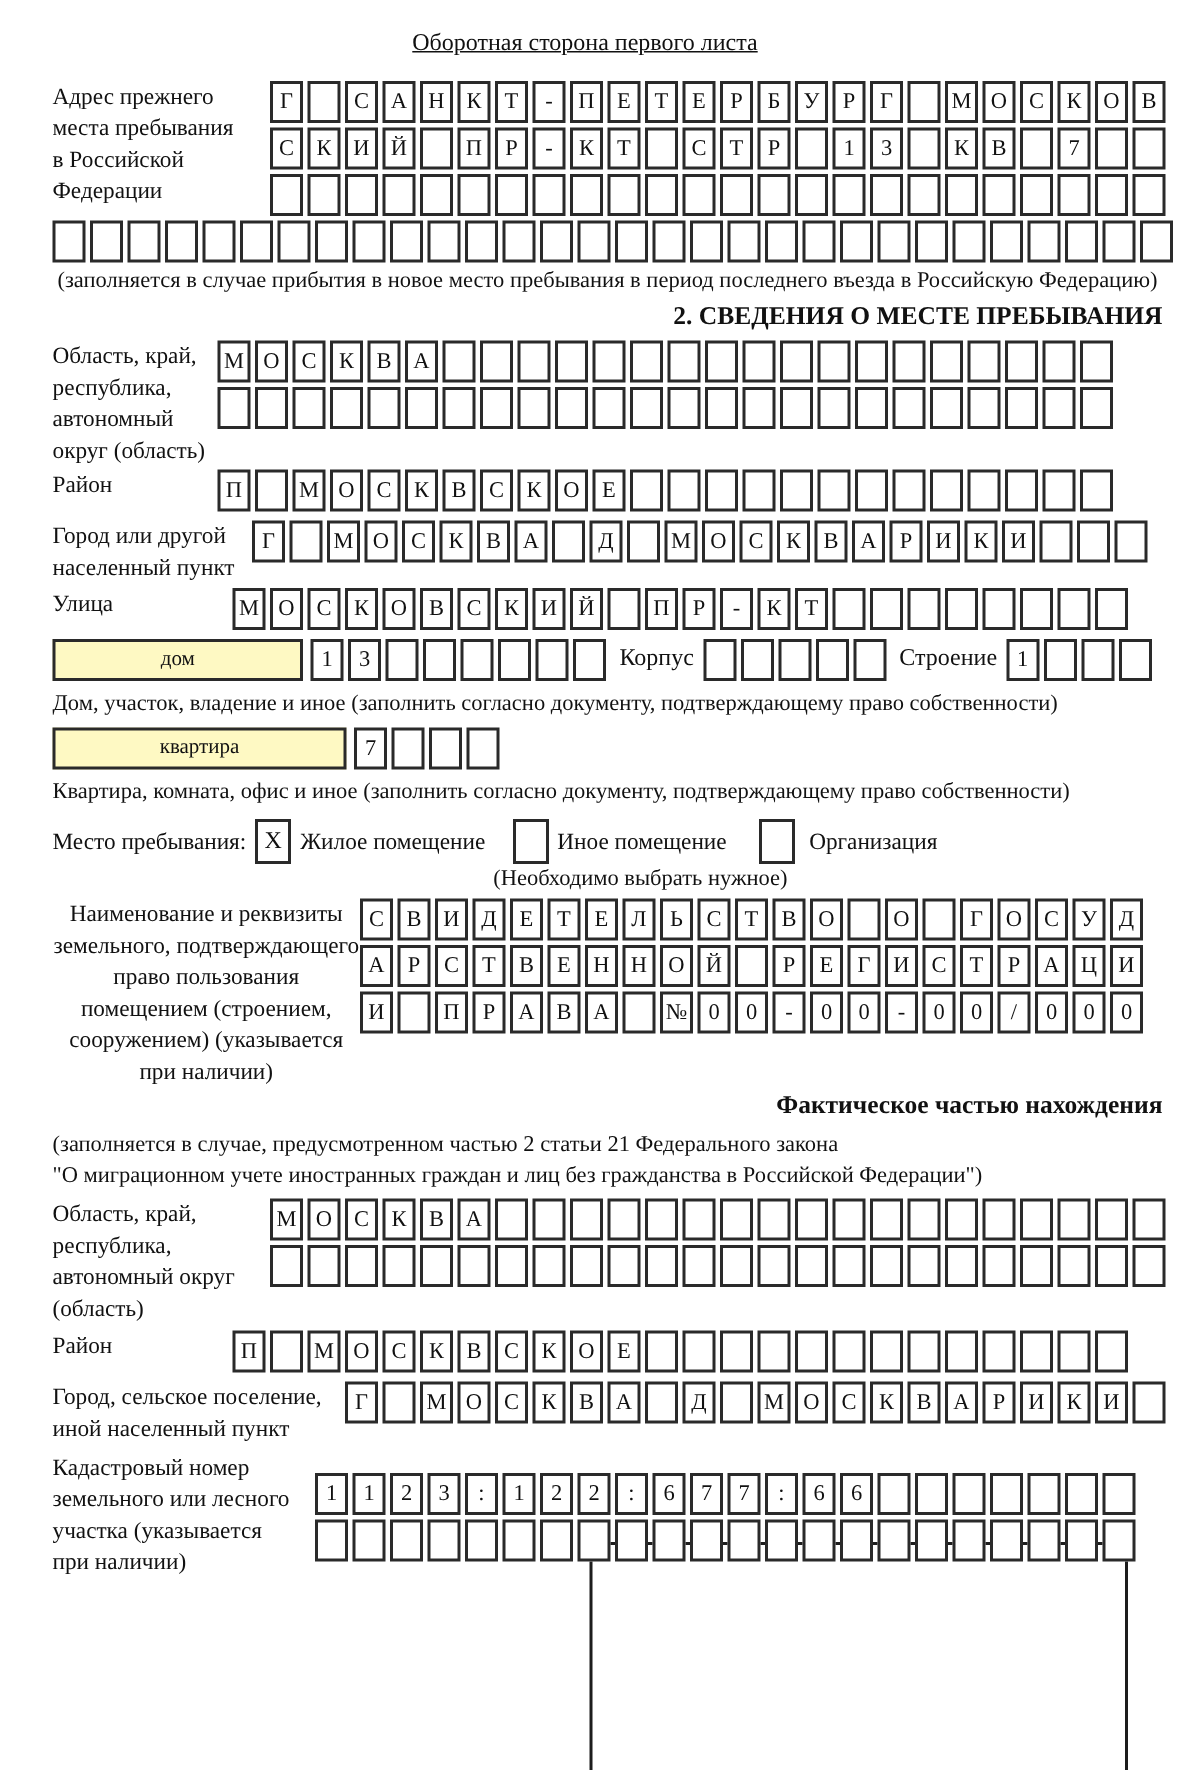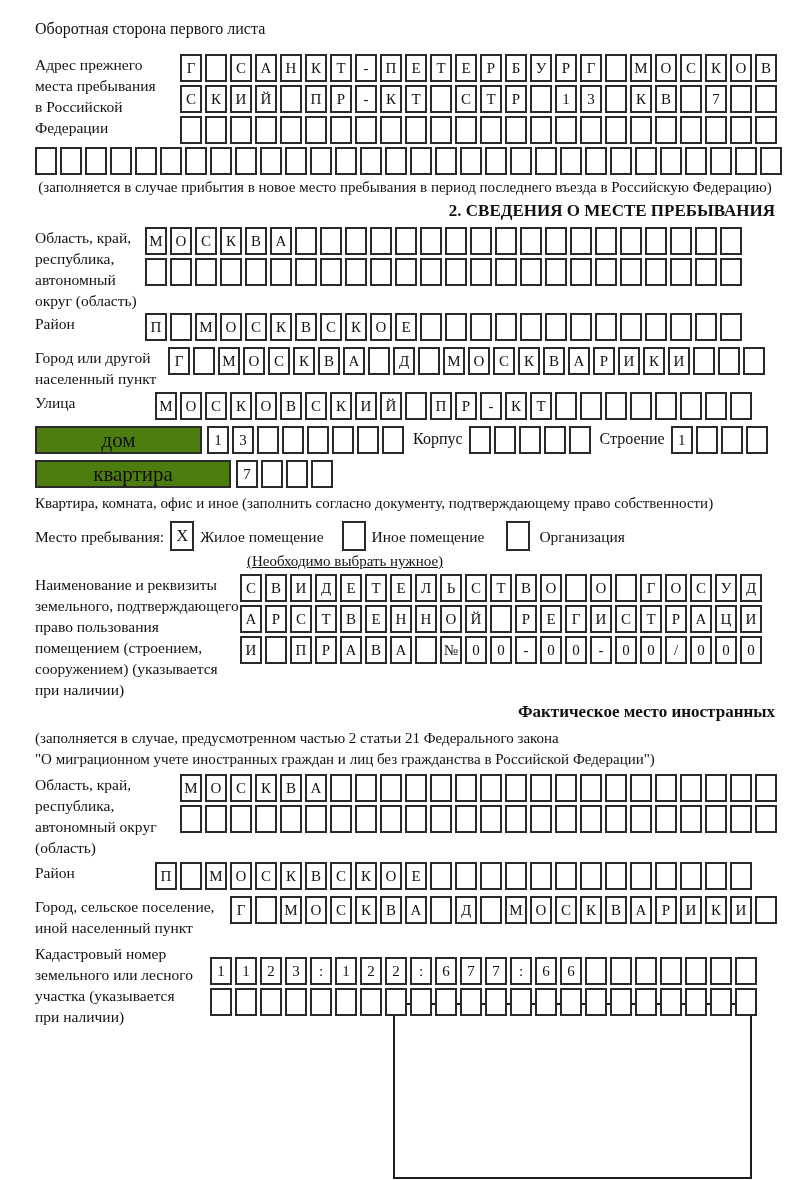--- a/index.html
+++ b/index.html
@@ -2,48 +2,48 @@
 <html><head>
 <meta charset="utf-8">
 <style>
   html,body{margin:0;padding:0;background:#ffffff;}
   .page{
     position:relative;width:800px;height:1180px;overflow:hidden;
     background:#fff;color:#111;
     font-family:"Liberation Serif","DejaVu Serif",serif;
     box-sizing:border-box;padding:20px 25px 0 35px;
   }
-  .top-note{text-align:left;font-size:16px;padding-right:30px;margin-bottom:16px;}
+  .top-note{text-align:center;font-size:16px;padding-right:30px;margin-bottom:16px;text-decoration:underline;}
   .row{display:flex;align-items:flex-start;}
   .lbl{font-size:15.5px;line-height:21px;flex:none;}
   .w145{width:145px;} .w110{width:110px;} .w120{width:120px;} .w133{width:133px;}
-  .w205{width:205px;} .w195{width:195px;} .w175{width:175px;}
+  .w205{width:205px;text-align:center;} .w195{width:195px;} .w175{width:175px;}
   .boxes{display:flex;flex:none;margin-bottom:3px;}
   .cbox{
     flex:none;width:18px;height:24px;border:2px solid #2a2a2a;margin-right:3px;
     display:flex;align-items:center;justify-content:center;
     font-size:15px;line-height:1;background:#fff;
   }
   .bigbox{
     flex:none;height:24px;border:2px solid #2a2a2a;margin-right:5px;
-    display:flex;align-items:center;justify-content:center;font-size:21px;background:#4d7c0f;
+    display:flex;align-items:center;justify-content:center;font-size:14px;background:#fef9c3;
   }
   .chk{
     flex:none;width:20px;height:26px;border:2px solid #2a2a2a;margin:0 6px;
     display:flex;align-items:center;justify-content:center;font-size:16px;background:#fff;
   }
   .caption{font-size:15px;line-height:19px;}
   .center{text-align:center;}
   .sec-title{font-size:17px;font-weight:bold;text-align:right;margin:4px 0 6px 0;}
   .inline-lbl{font-size:16px;line-height:26px;flex:none;padding:0 6px;}
   .mb3{margin-bottom:3px;}
   .stamp-wrap{margin-left:358px;width:380px;margin-top:-28px;}
   .stamp-box{width:355px;height:172px;border:2px solid #1d1d1d;background:#fff;}
   .note-lines{font-size:15px;line-height:21px;margin-bottom:4px;}
-  .hint{font-size:15px;margin:2px 0 4px 130px;width:360px;text-align:center;text-decoration:underline;}
+  .hint{font-size:15px;margin:2px 0 4px 130px;width:360px;text-align:right;}
 </style>
 </head>
 <body>
 
 <div class="page">
 
   <div class="top-note">Оборотная сторона первого листа</div>
 
   <div>
     <div class="row">
@@ -348,20 +348,21 @@
         <span class="cbox"></span>
       </div>
     <div class="inline-lbl">Строение</div>
     <div class="boxes">
         <span class="cbox filled">1</span>
         <span class="cbox"></span>
         <span class="cbox"></span>
         <span class="cbox"></span>
       </div>
   </div>
+  <div class="caption" style="margin-bottom:6px">Дом, участок, владение и иное (заполнить согласно документу, подтверждающему право собственности)</div>
 
   <div class="row mb3">
     <div class="bigbox" style="width:192px">квартира</div>
     <div class="boxes">
         <span class="cbox filled">7</span>
         <span class="cbox"></span>
         <span class="cbox"></span>
         <span class="cbox"></span>
       </div>
   </div>
@@ -453,21 +454,21 @@
           <span class="cbox filled">0</span>
           <span class="cbox filled">0</span>
           <span class="cbox filled">/</span>
           <span class="cbox filled">0</span>
           <span class="cbox filled">0</span>
           <span class="cbox filled">0</span>
         </div>
     </div>
   </div>
 
-  <div class="sec-title" style="margin-top:0">Фактическое место иностранных</div>
+  <div class="sec-title" style="margin-top:0">Фактическое частью нахождения</div>
   <div class="note-lines">
       <div>(заполняется в случае, предусмотренном частью 2 статьи 21 Федерального закона</div>
       <div>"О миграционном учете иностранных граждан и лиц без гражданства в Российской Федерации")</div>
     </div>
 
   <div class="row" style="min-height:88px;">
     <div class="lbl w145">
         <div>Область, край,</div>
         <div>республика,</div>
         <div>автономный округ</div>

